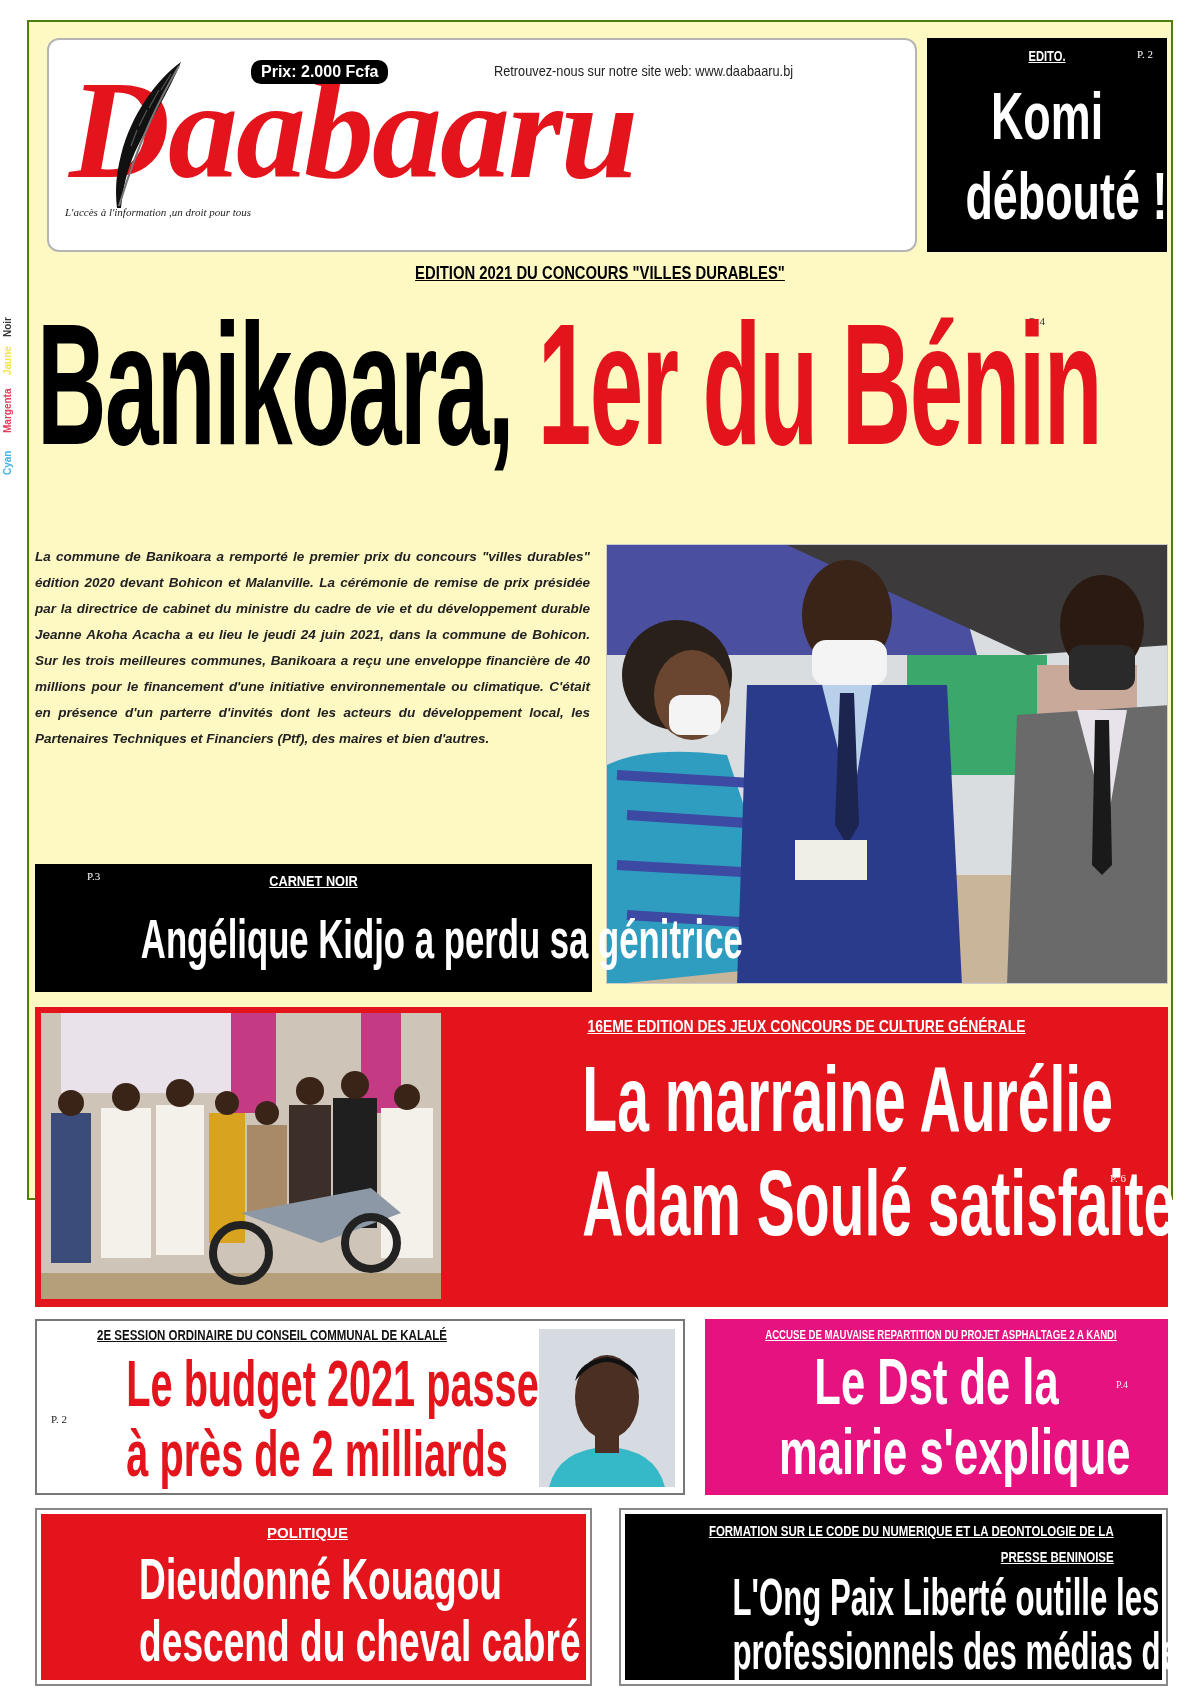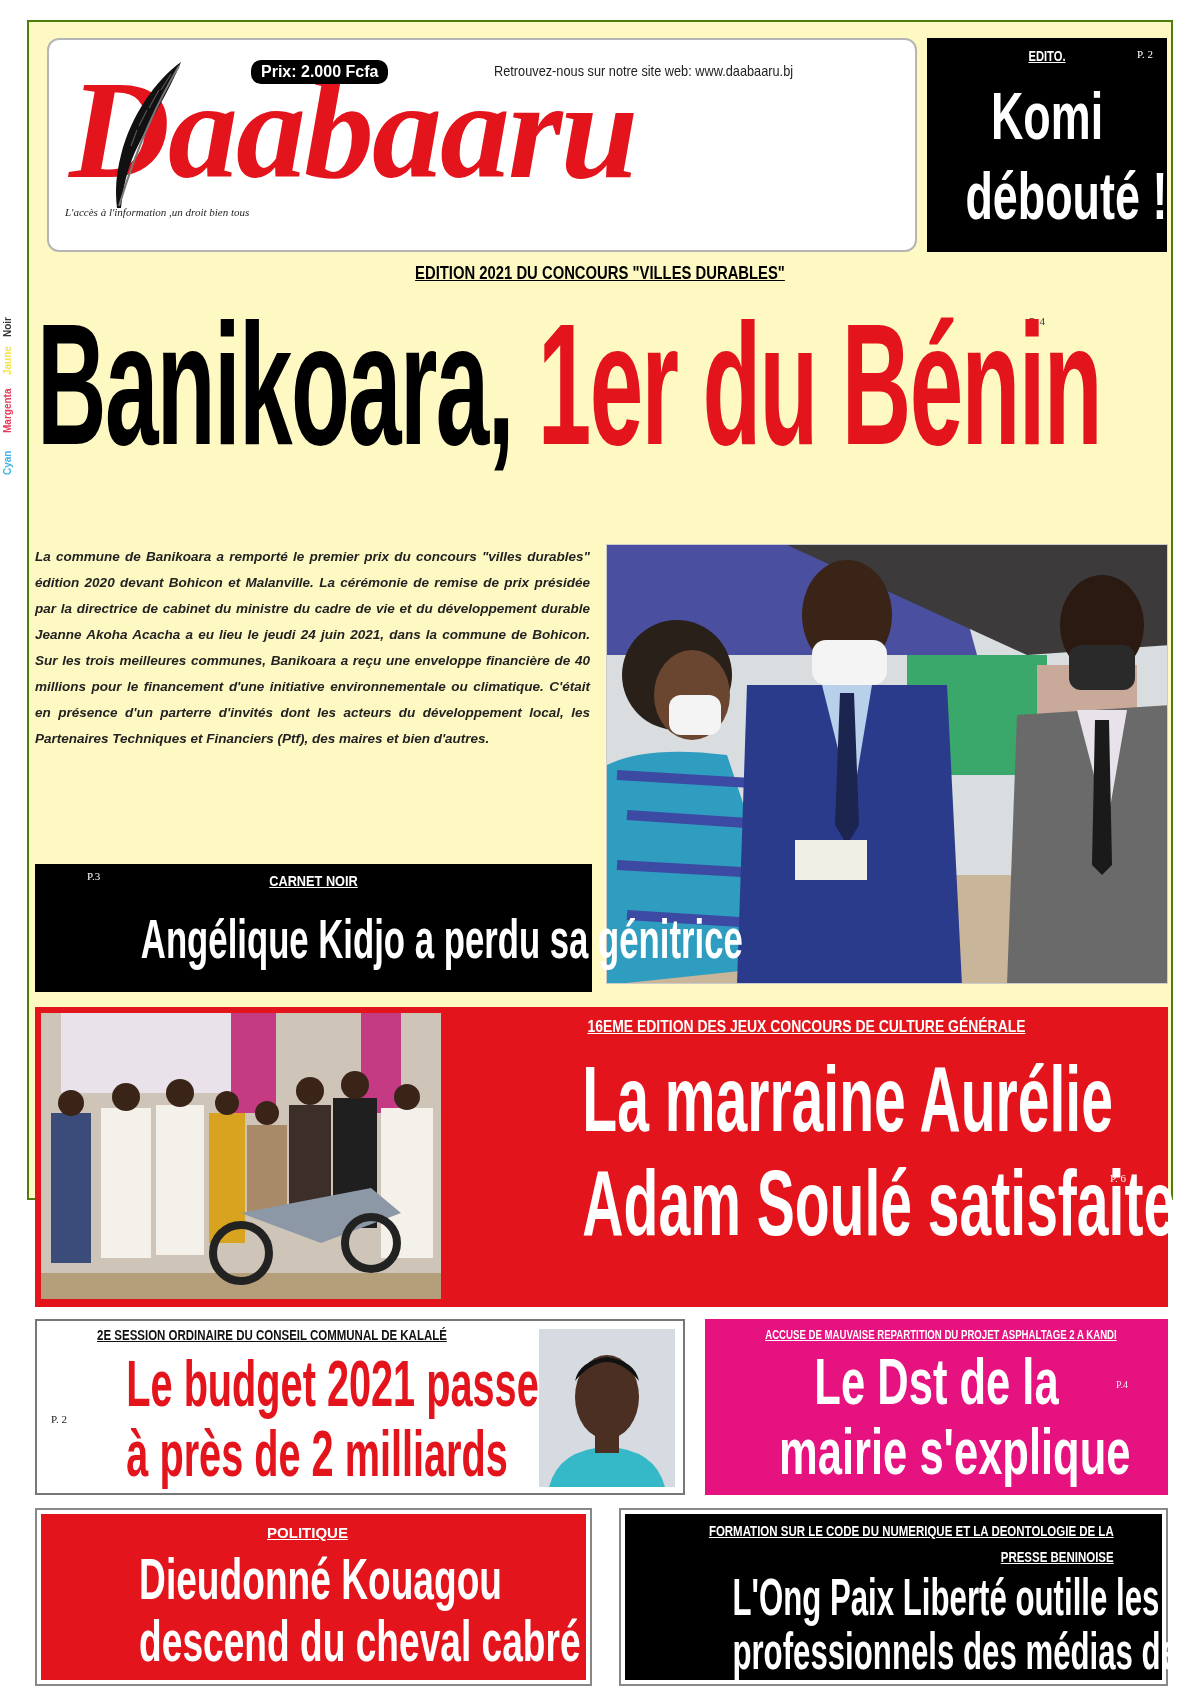--- a/index.html
+++ b/index.html
@@ -82,21 +82,21 @@
 
   <div class="masthead">
     <div class="logo">Daabaaru</div>
     <svg class="feather" viewBox="0 0 90 150">
       <path d="M80 2 C55 20 30 55 20 95 C15 115 14 130 16 148 L20 148 C22 128 26 110 34 92 C48 62 68 32 80 2 Z" fill="#111"></path>
       <path d="M78 6 C58 40 38 80 18 146" stroke="#777" stroke-width="2" fill="none"></path>
       <path d="M70 14 L60 30 M58 30 L48 48 M46 50 L38 66 M36 70 L30 86" stroke="#555" stroke-width="1.2"></path>
     </svg>
     <div class="price">Prix: 2.000 Fcfa</div>
     <div class="website">Retrouvez-nous sur notre site web: www.daabaaru.bj</div>
-    <div class="tagline">L'accès à l'information ,un droit bien tous</div>
+    <div class="tagline">L'accès à l'information ,un droit pour tous</div>
   </div>
 
   <div class="edito">
     <div class="kicker">EDITO.</div>
     <div class="pg">P. 2</div>
     <div class="title">
       <div>Komi</div>
       <div>débouté !</div>
     </div>
   </div>

